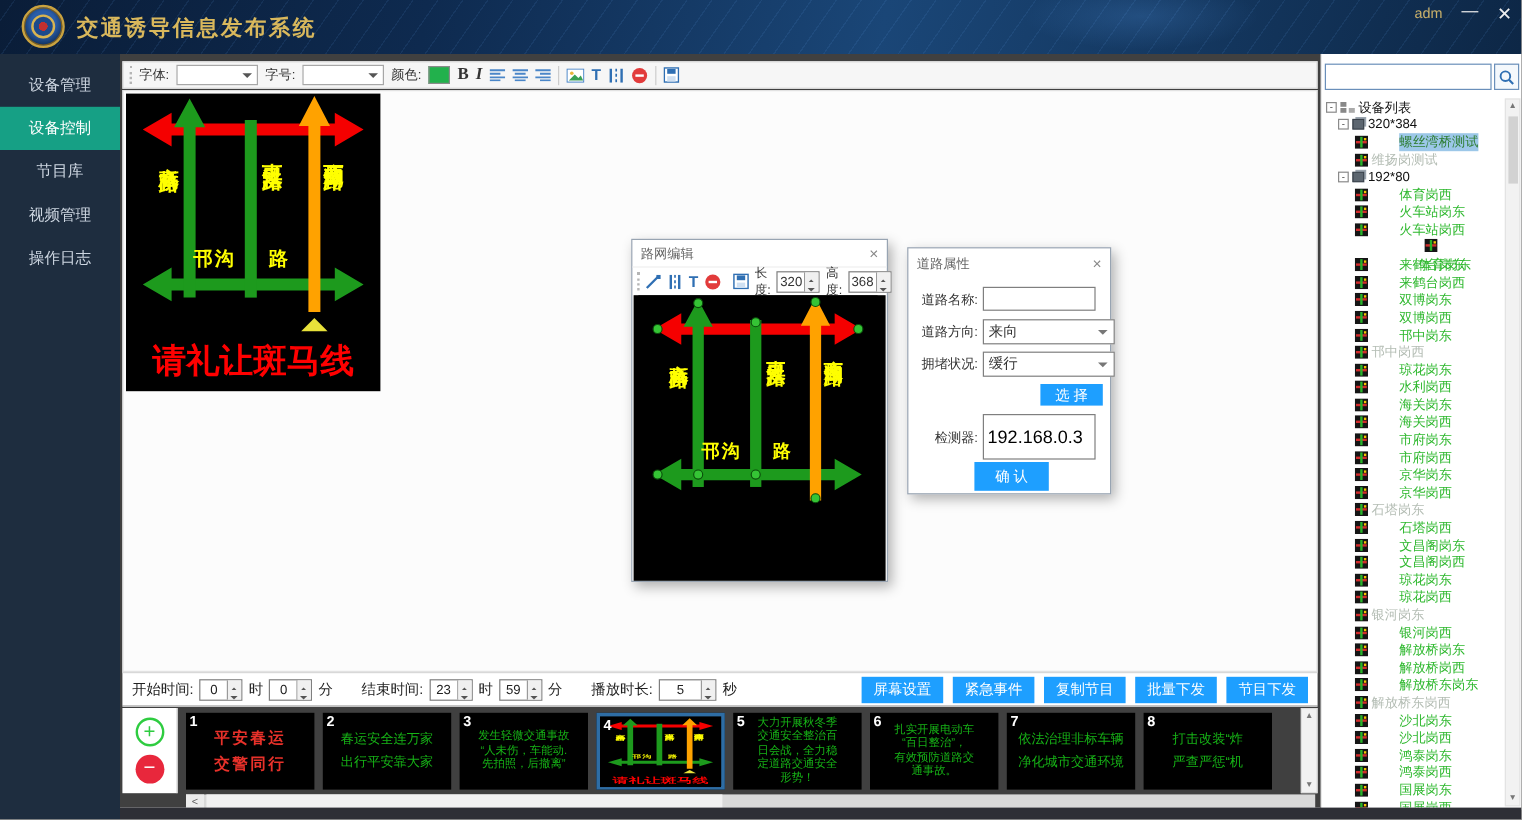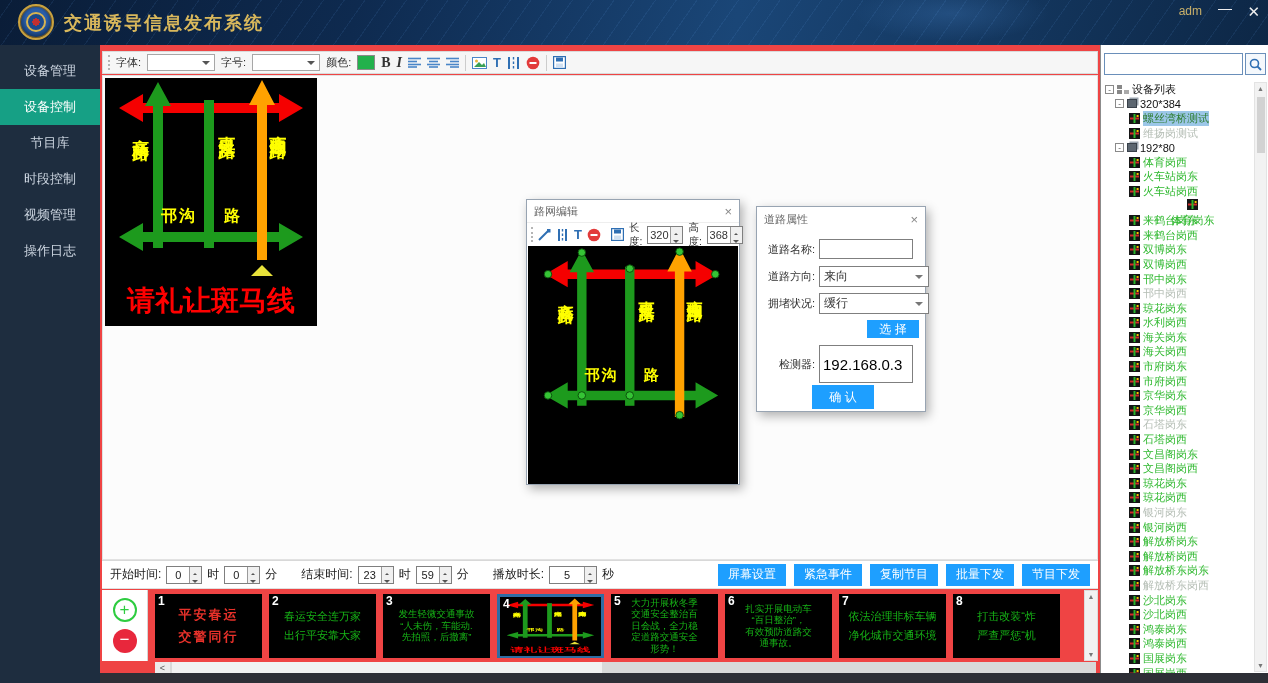--- a/index.html
+++ b/index.html
@@ -22,21 +22,21 @@
   .hdr-user{position:absolute;right:66px;top:4px;color:#c9b06a;font-size:12px;}
   .hdr-min{position:absolute;right:36px;top:0px;color:#eee;font-size:14px;cursor:pointer;}
   .hdr-close{position:absolute;right:8px;top:3px;color:#eee;font-size:15px;cursor:pointer;}
 
   
   .sidebar{position:absolute;left:0;top:45px;width:100px;height:638px;background:#1e2d3f;padding-top:8px;}
   .side-item{height:36px;line-height:36px;text-align:center;color:#cdd6e1;font-size:13px;cursor:pointer;}
   .side-item.active{background:#16a085;color:#fff;}
 
   
-  .main{position:absolute;left:100px;top:45px;width:1000px;height:628px;background:#ef4444;}
+  .main{position:absolute;left:100px;top:45px;width:1000px;height:628px;background:#404040;}
   .m-toolbar{position:absolute;left:2px;top:6px;width:996px;height:23px;background:#f6f6f6;
     border:1px solid #dadada;display:flex;align-items:center;gap:6px;padding:0 5px;font-size:11px;color:#333;}
   .grip{width:2px;height:15px;border-left:2px dotted #b5b5b5;}
   .dd{position:relative;width:68px;height:17px;background:#fff;border:1px solid #a7a7a7;}
   .dd::after{content:"";position:absolute;right:4px;top:6px;border:4px solid transparent;border-top-color:#555;}
   .swatch{width:18px;height:15px;background:#22b14c;border:1px solid #8a8a8a;}
   .tbB{font-weight:bold;font-size:14px;font-family:"Liberation Serif",serif;}
   .tbI{font-style:italic;font-weight:bold;font-size:14px;font-family:"Liberation Serif",serif;}
   .tbT{color:#2f6fb3;font-weight:bold;font-size:13px;}
   .tsep{width:1px;height:16px;background:#ccc;}
@@ -131,21 +131,21 @@
   .ebox{width:9px;height:9px;border:1px solid #8a8a8a;background:#fff;font-size:8px;line-height:7px;
     text-align:center;color:#444;flex:none;}
   .ricon{width:12px;height:9px;flex:none;background:
     linear-gradient(#888,#888) 0 0/5px 4px no-repeat,
     linear-gradient(#aaa,#aaa) 7px 5px/5px 4px no-repeat,
     linear-gradient(#888,#888) 0 5px/5px 4px no-repeat;}
   .gicon{width:10px;height:9px;flex:none;background:#5c6670;box-shadow:0 0 0 1px #39414a inset, 2px -2px 0 -0.5px #9aa4ae;}
   .sicon{width:11px;height:11px;flex:none;display:inline-flex;}
   .tlabel.root{color:#111;}
   .tlabel.group{color:#111;}
-  .tlabel.online{color:#2eb82e;}
+  .tlabel.online{color:#2eb82e;margin-left:23px;}
   .tlabel.offline{color:#b4bdb4;}
   .tlabel.selected{background:#9cc7e8;color:#2e7d32;}
   .rscroll{position:absolute;right:1px;top:37px;width:13px;height:590px;background:#f2f2f2;border:1px solid #e3e3e3;
     display:flex;flex-direction:column;align-items:center;justify-content:space-between;font-size:7px;color:#777;padding:2px 0;}
   .rs-thumb{position:absolute;top:14px;left:2px;width:8px;height:56px;background:#d2d2d2;}
 </style>
 </head>
 <body>
 
 <div class="app">
@@ -155,21 +155,20 @@
     <div class="app-title">交通诱导信息发布系统</div>
     <div class="hdr-user">adm</div>
     <div class="hdr-min">—</div>
     <div class="hdr-close">✕</div>
   </div>
 
   <div class="sidebar" id="sidebar">
       <div class="side-item">设备管理</div>
       <div class="side-item active">设备控制</div>
       <div class="side-item">节目库</div>
-      <div class="side-item">时段控制</div>
       <div class="side-item">视频管理</div>
       <div class="side-item">操作日志</div>
     </div>
 
   <div class="main">
 
     <div class="m-toolbar">
       <span class="grip"></span>
       <span>字体:</span>
       <span class="dd"></span>

